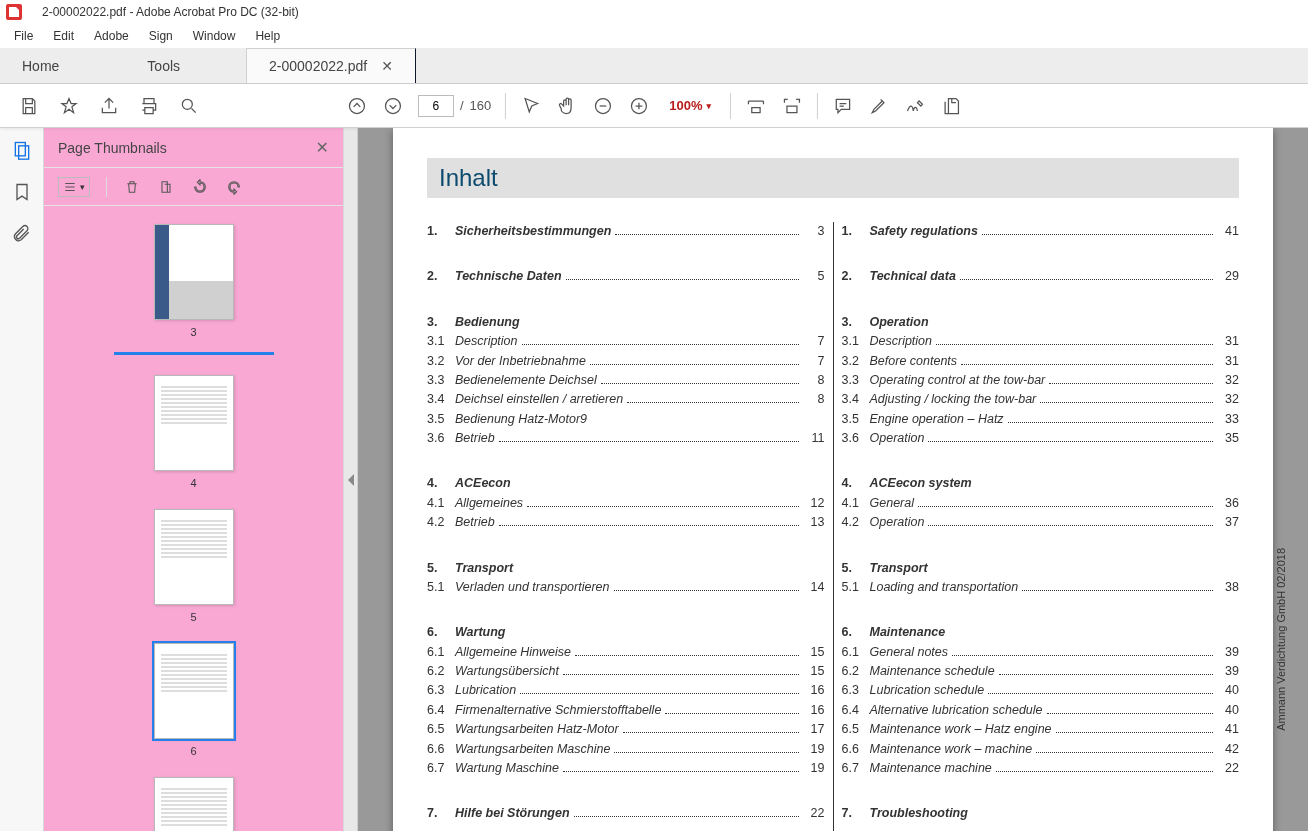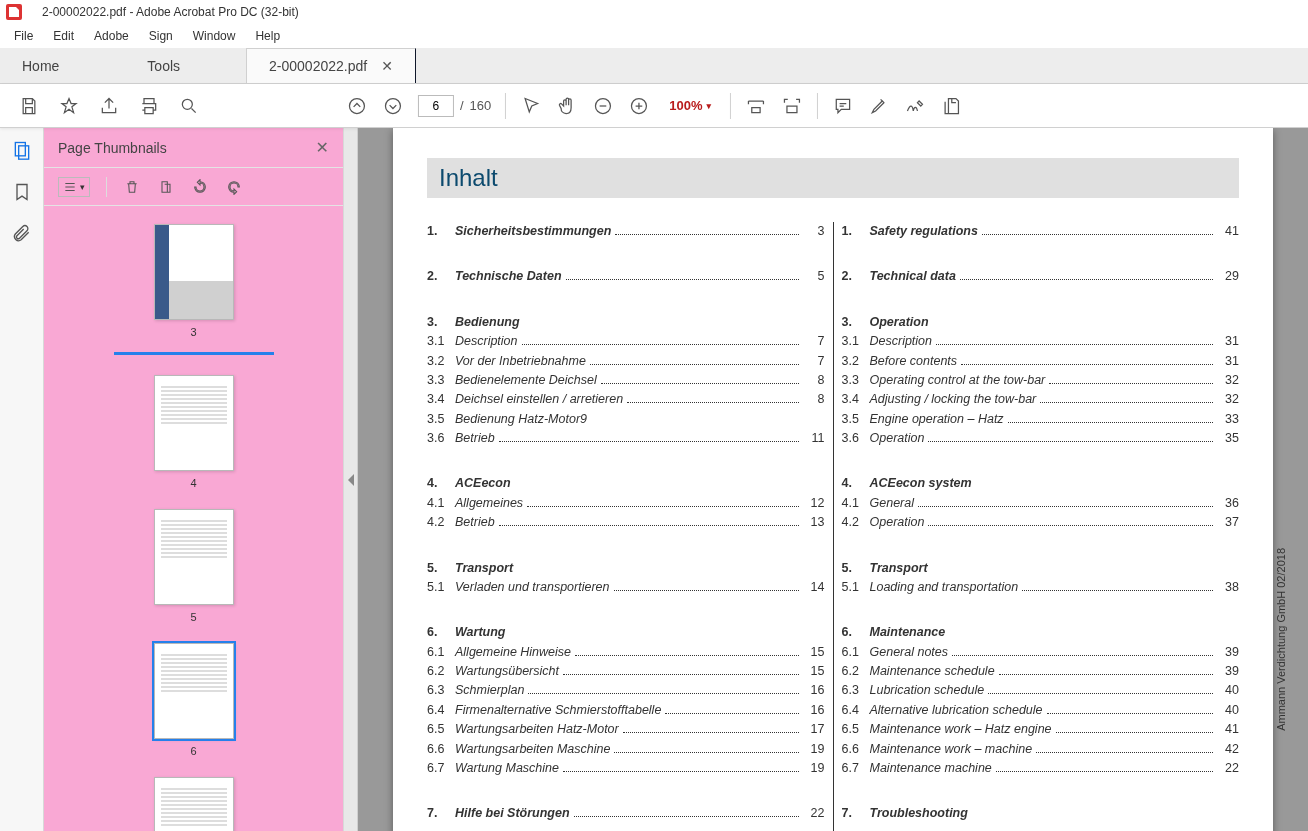--- a/index.html
+++ b/index.html
@@ -453,21 +453,21 @@
                 <span class="pn">15</span>
               </div>
               <div class="trow">
                 <span class="num">6.2</span>
                 <span class="txt">Wartungsübersicht</span>
                 <span class="dots"></span>
                 <span class="pn">15</span>
               </div>
               <div class="trow">
                 <span class="num">6.3</span>
-                <span class="txt">Schmierplan</span>
+                <span class="txt">Lubrication</span>
                 <span class="dots"></span>
                 <span class="pn">16</span>
               </div>
               <div class="trow">
                 <span class="num">6.4</span>
                 <span class="txt">Firmenalternative Schmierstofftabelle</span>
                 <span class="dots"></span>
                 <span class="pn">16</span>
               </div>
               <div class="trow">

